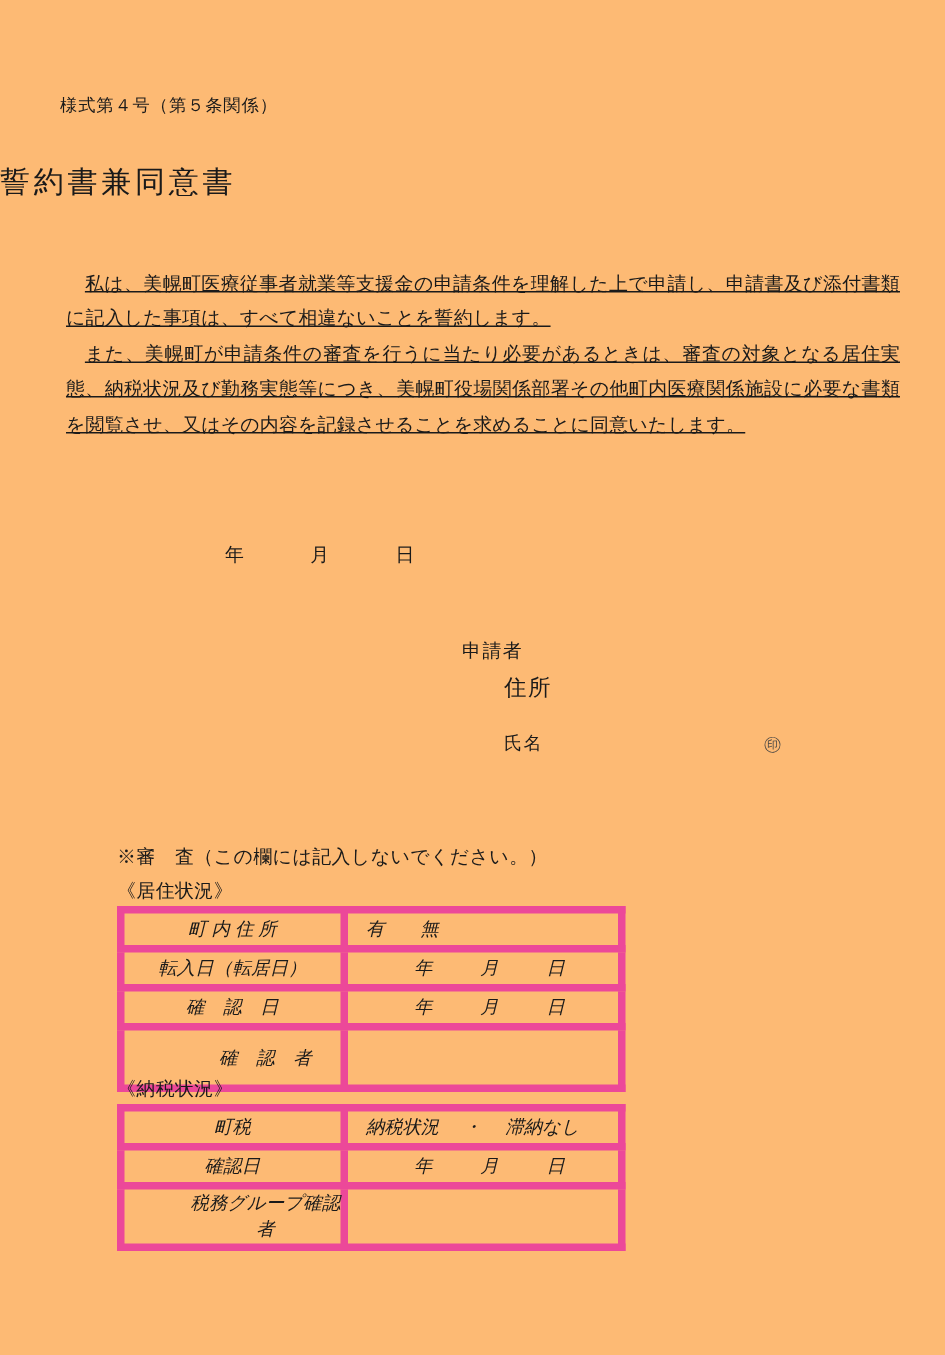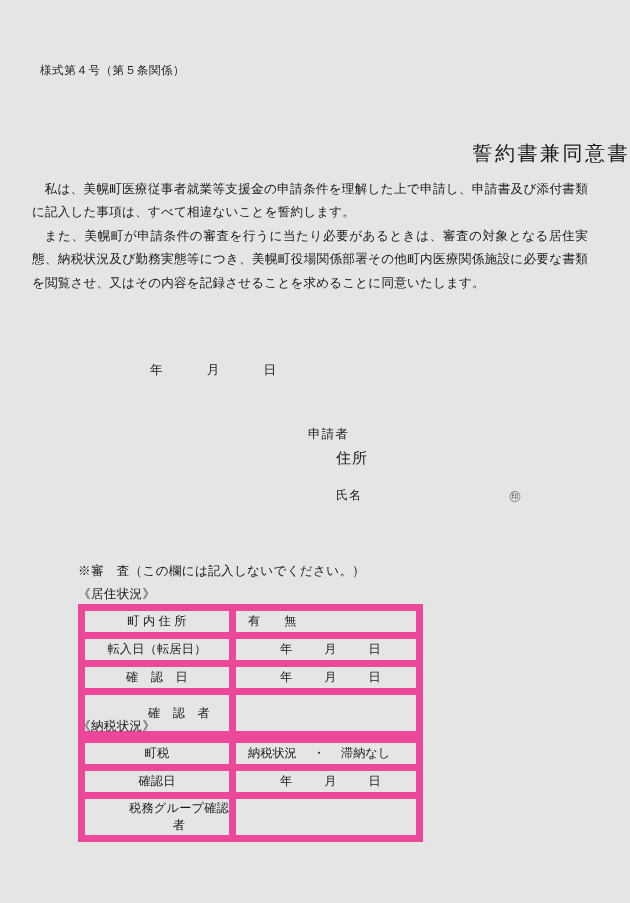--- a/index.html
+++ b/index.html
@@ -12,52 +12,52 @@
     width: 630px;
     height: 903px;
     position: relative;
     font-family: "Liberation Serif", "DejaVu Serif", serif;
     color: #1a1a1a;
     overflow: hidden;
   }
   .page {
     position: absolute;
     inset: 0;
-    background: #e5e5e5;
+    background: #fdba74;
   }
 
   
   .form-no {
     position: absolute;
     left: 40px;
     top: 63px;
     font-size: 11.5px;
     letter-spacing: 0.6px;
     white-space: nowrap;
   }
 
   
   .doc-title {
     position: absolute;
     left: 0;
     right: 0;
     top: 108px;
-    text-align: right;
+    text-align: left;
     font-size: 20px;
     letter-spacing: 2.5px;
     font-weight: 400;
-    margin-top: 32px;
   }
 
   
   .body-block {
     position: absolute;
-    left: 32px;
+    left: 44px;
     top: 178px;
     width: 556px;
+    text-decoration: underline;
   }
   .para {
     font-size: 12.6px;
     line-height: 23.4px;
     text-align: justify;
     text-justify: inter-ideograph;
     text-indent: 1em;
     margin: 0;
     letter-spacing: 0.15px;
   }
@@ -127,24 +127,25 @@
     left: 78px;
     width: 312px;
     border-collapse: collapse;
     table-layout: fixed;
     font-size: 12.2px;
   }
   table.form-table.residence { top: 604px; }
   table.form-table.tax       { top: 736px; border-radius: 19px; }
 
   table.form-table td {
-    border: 7px solid #ec4899;
+    border: 5px solid #ec4899;
     padding: 0;
     height: 21px;
     vertical-align: middle;
+    font-style: italic;
   }
   table.form-table td.label {
     width: 144px;
     text-align: center;
     letter-spacing: 0.2px;
   }
   table.form-table td.value {
     width: 168px;
     text-align: left;
     padding-left: 12px;

